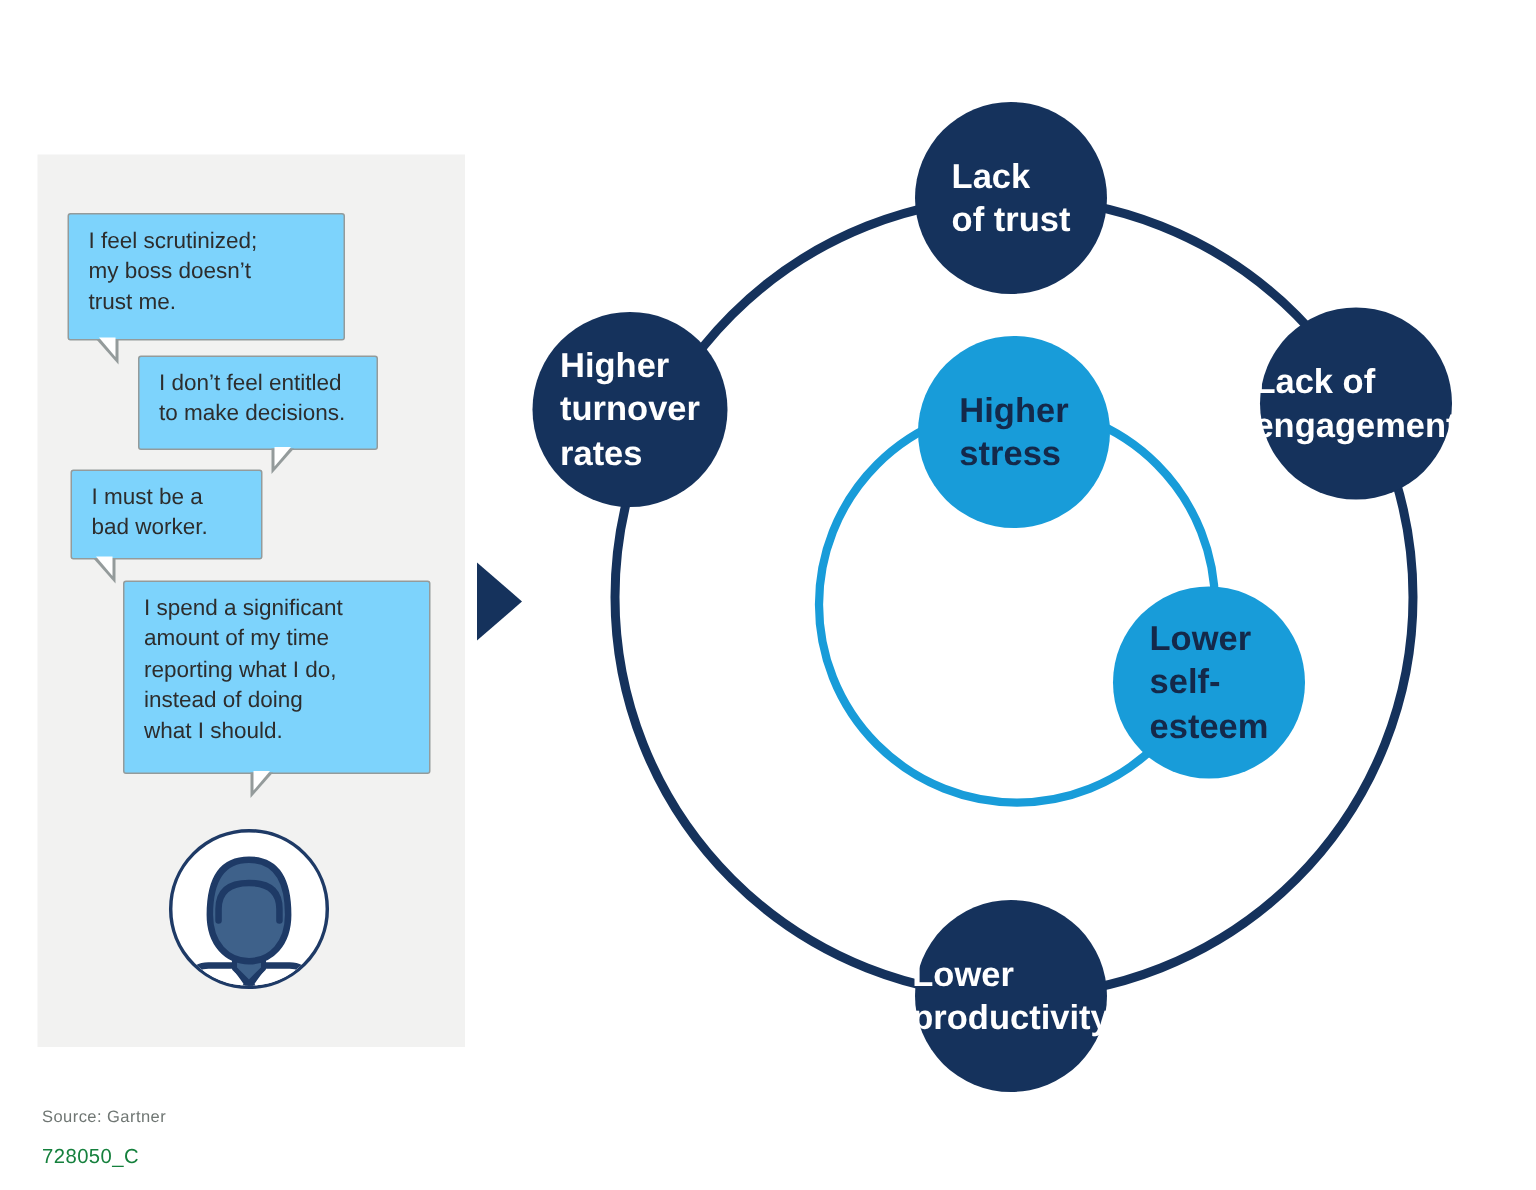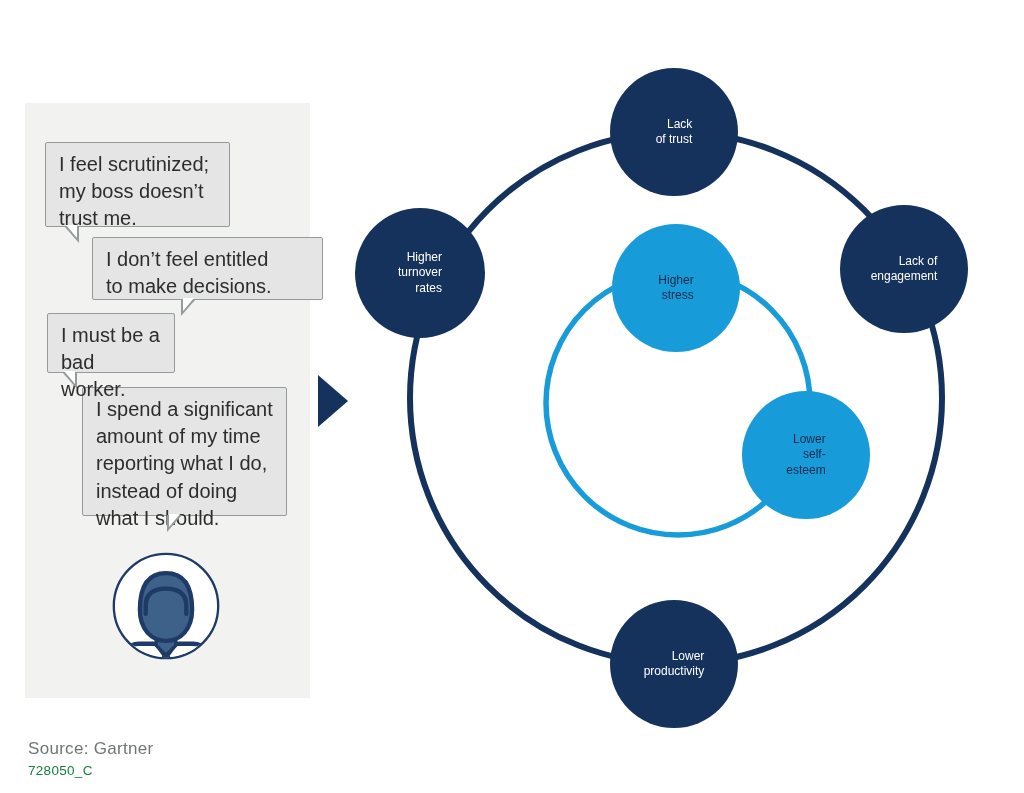--- a/index.html
+++ b/index.html
@@ -3,56 +3,56 @@
 <meta charset="utf-8">
 <style>
   html,body{margin:0;padding:0;background:#ffffff;}
   .stage{
     position:relative;width:1024px;height:793px;overflow:hidden;
     background:#ffffff;font-family:"Liberation Sans",sans-serif;
   }
   
   .panel{position:absolute;left:25px;top:103px;width:285px;height:595px;background:#F2F2F1;}
   .bubble{
-    position:absolute;background:#e5e5e5;border:1.5px solid #949B9B;border-radius:2px;
-    padding:8px 13px;font-size:20px;line-height:1.36;color:#2D2D2D;
+    position:absolute;background:#7dd3fc;border:1.5px solid #949B9B;border-radius:2px;
+    padding:8px 13px;font-size:15px;line-height:1.36;color:#2D2D2D;
     white-space:pre-line;box-sizing:border-box;
   }
   .bubble::before,.bubble::after{content:"";position:absolute;width:0;height:0;border-style:solid;}
   
   .tail-dr::before{left:var(--tx);bottom:-17px;border-width:17px 0 0 15px;border-color:#949B9B transparent transparent transparent;}
   .tail-dr::after{left:calc(var(--tx) + 2px);bottom:-11.5px;border-width:13px 0 0 11px;border-color:#ffffff transparent transparent transparent;}
   
   .tail-dl::before{left:var(--tx);bottom:-17px;border-width:17px 15px 0 0;border-color:#949B9B transparent transparent transparent;}
   .tail-dl::after{left:calc(var(--tx) + 2px);bottom:-11.5px;border-width:13px 11px 0 0;border-color:#ffffff transparent transparent transparent;}
   .bubble1{left:45px;top:142px;width:185px;height:85px;--tx:18px;}
-  .bubble2{left:92px;top:237px;width:231px;height:63px;--tx:88px;}
+  .bubble2{left:92px;top:237px;width:160px;height:63px;--tx:88px;}
   .bubble3{left:47px;top:313px;width:128px;height:60px;--tx:14px;}
   .bubble4{left:82px;top:387px;width:205px;height:129px;--tx:84px;}
   .avatar{position:absolute;left:108px;top:548px;width:116px;height:116px;}
   
   .rings{position:absolute;left:0;top:0;}
   .node{
     position:absolute;border-radius:50%;display:flex;align-items:center;justify-content:center;
-    text-align:right;font-weight:normal;font-size:12px;line-height:1.27;white-space:pre-line;
+    text-align:left;font-weight:bold;font-size:23px;line-height:1.27;white-space:pre-line;
     box-sizing:border-box;
   }
   .node-outer{background:#15325C;color:#ffffff;}
   .node-inner{background:#189CD9;color:#14294A;}
   .n-trust{left:610px;top:68px;width:128px;height:128px;}
   .n-engagement{left:840px;top:205px;width:128px;height:128px;}
   .n-asked{left:871px;top:494px;width:128px;height:128px;}
   .n-productivity{left:610px;top:600px;width:128px;height:128px;}
   .n-decisions{left:356px;top:499px;width:130px;height:130px;}
   .n-turnover{left:355px;top:208px;width:130px;height:130px;}
   .n-stress{left:612px;top:224px;width:128px;height:128px;}
   .n-esteem{left:742px;top:391px;width:128px;height:128px;}
   .n-depression{left:483px;top:391px;width:130px;height:130px;}
   
-  .src{position:absolute;left:28px;top:739px;font-size:17px;color:#6F7673;letter-spacing:.3px;}
+  .src{position:absolute;left:28px;top:739px;font-size:11px;color:#6F7673;letter-spacing:.3px;}
   .code{position:absolute;left:28px;top:763px;font-size:13.5px;color:#15803d;letter-spacing:.3px;}
 </style>
 </head>
 <body>
 
 <div class="stage">
 
   <svg class="rings" width="1024" height="793" viewBox="0 0 1024 793">
     <circle cx="676" cy="398" r="266" fill="none" stroke="#15325C" stroke-width="6"></circle>
     <circle cx="678" cy="403" r="132" fill="none" stroke="#189CD9" stroke-width="5.5"></circle>

